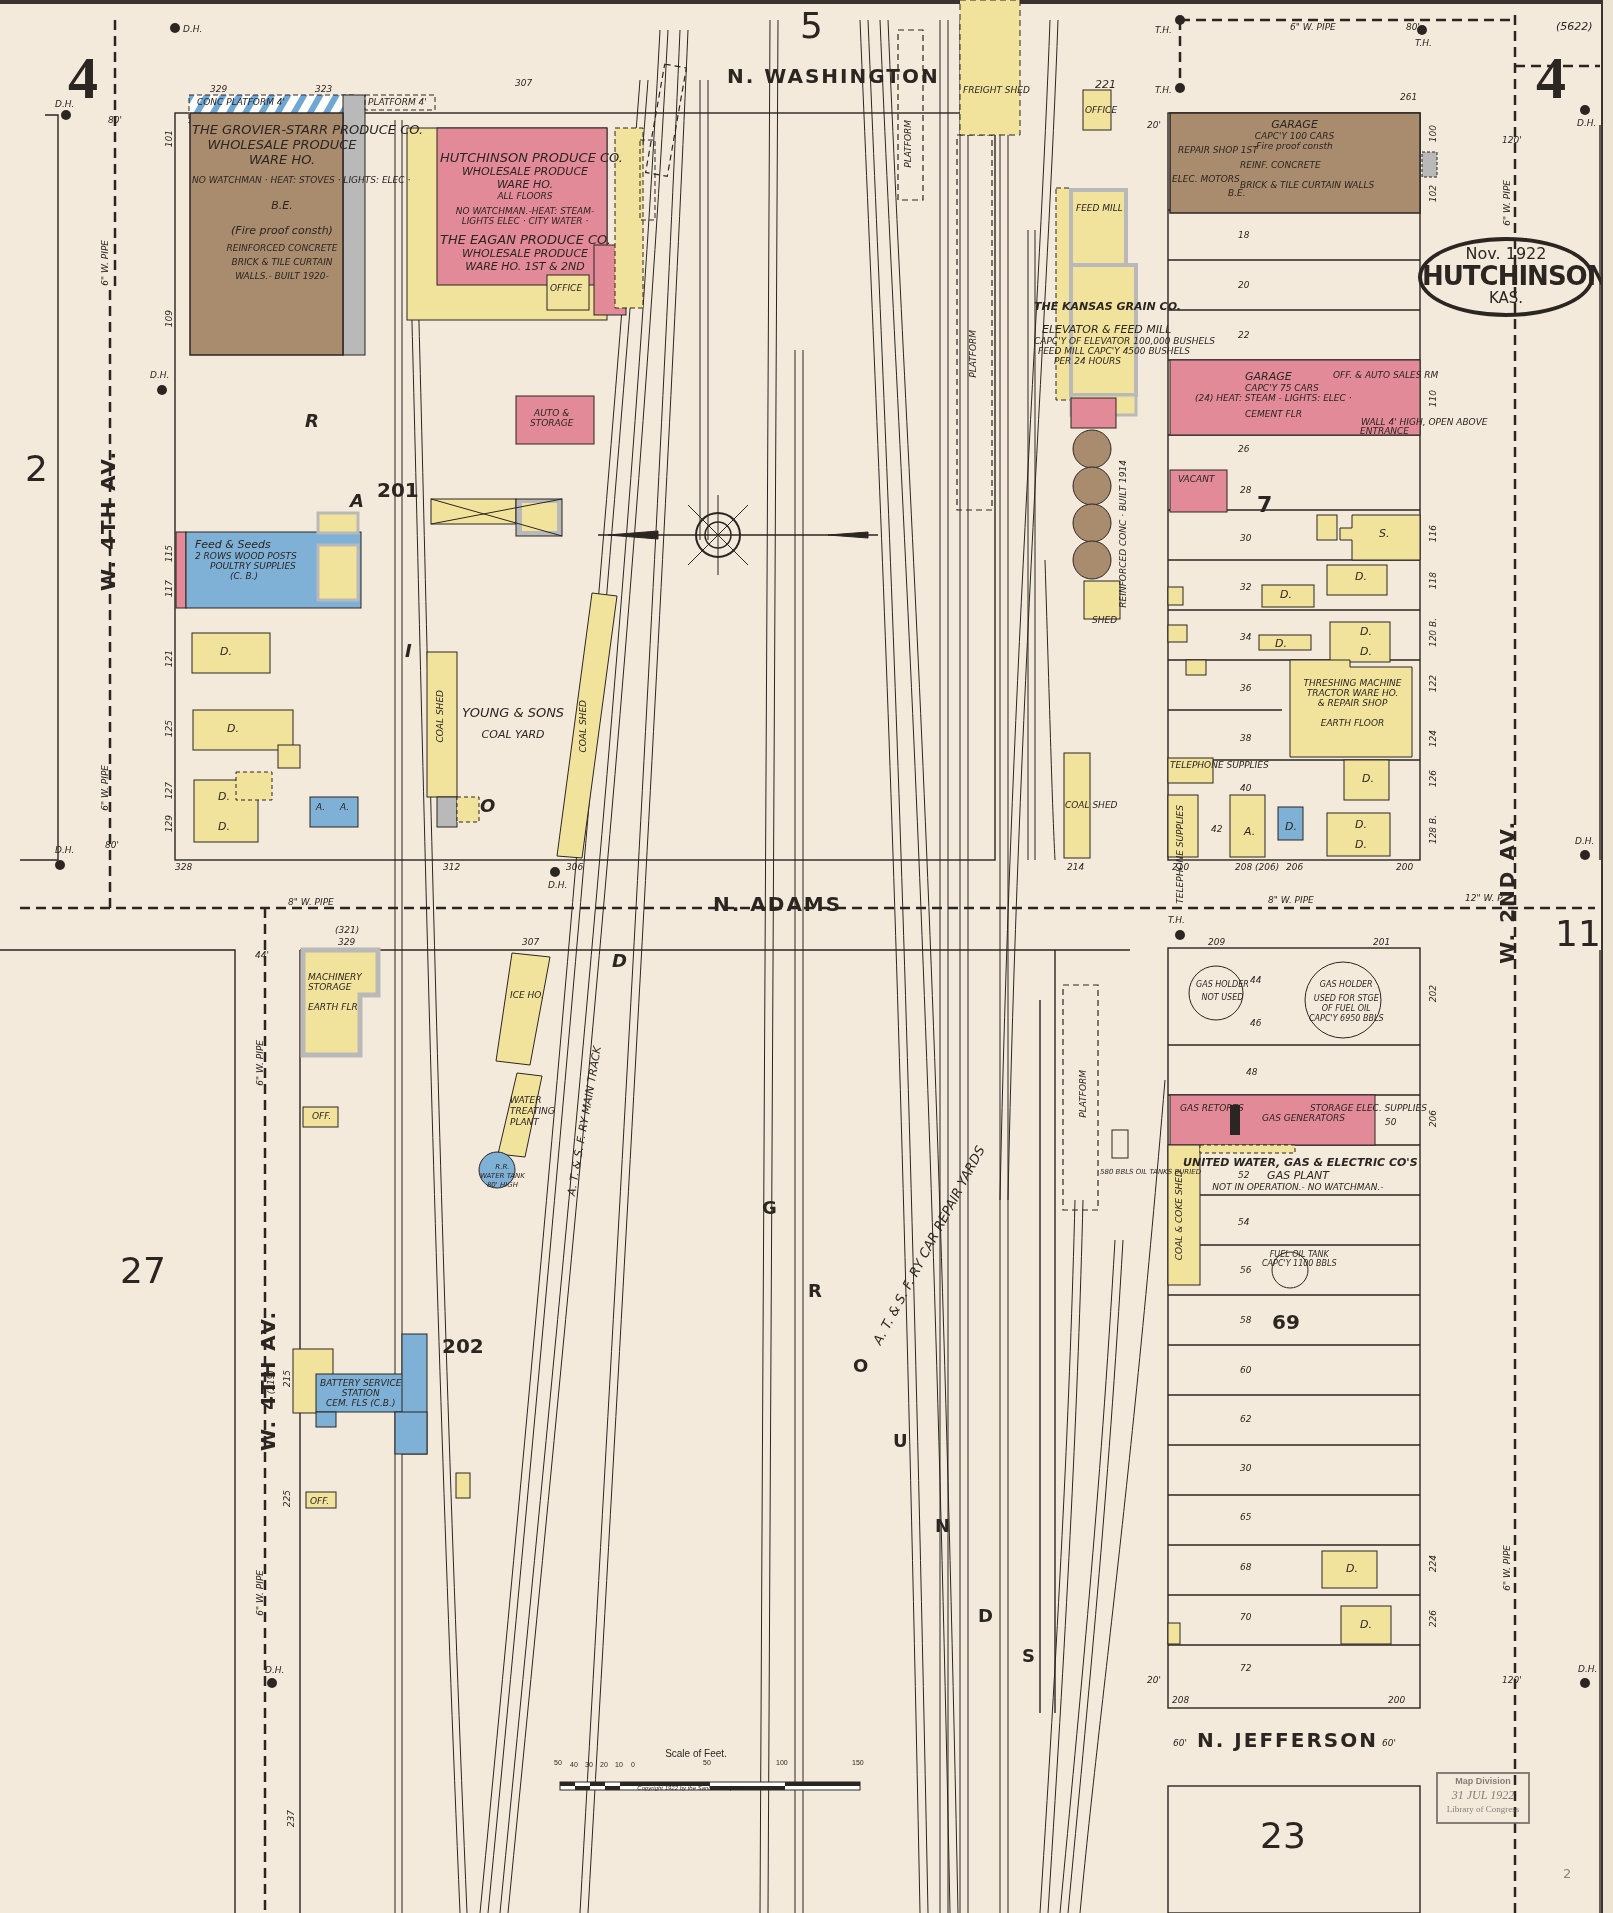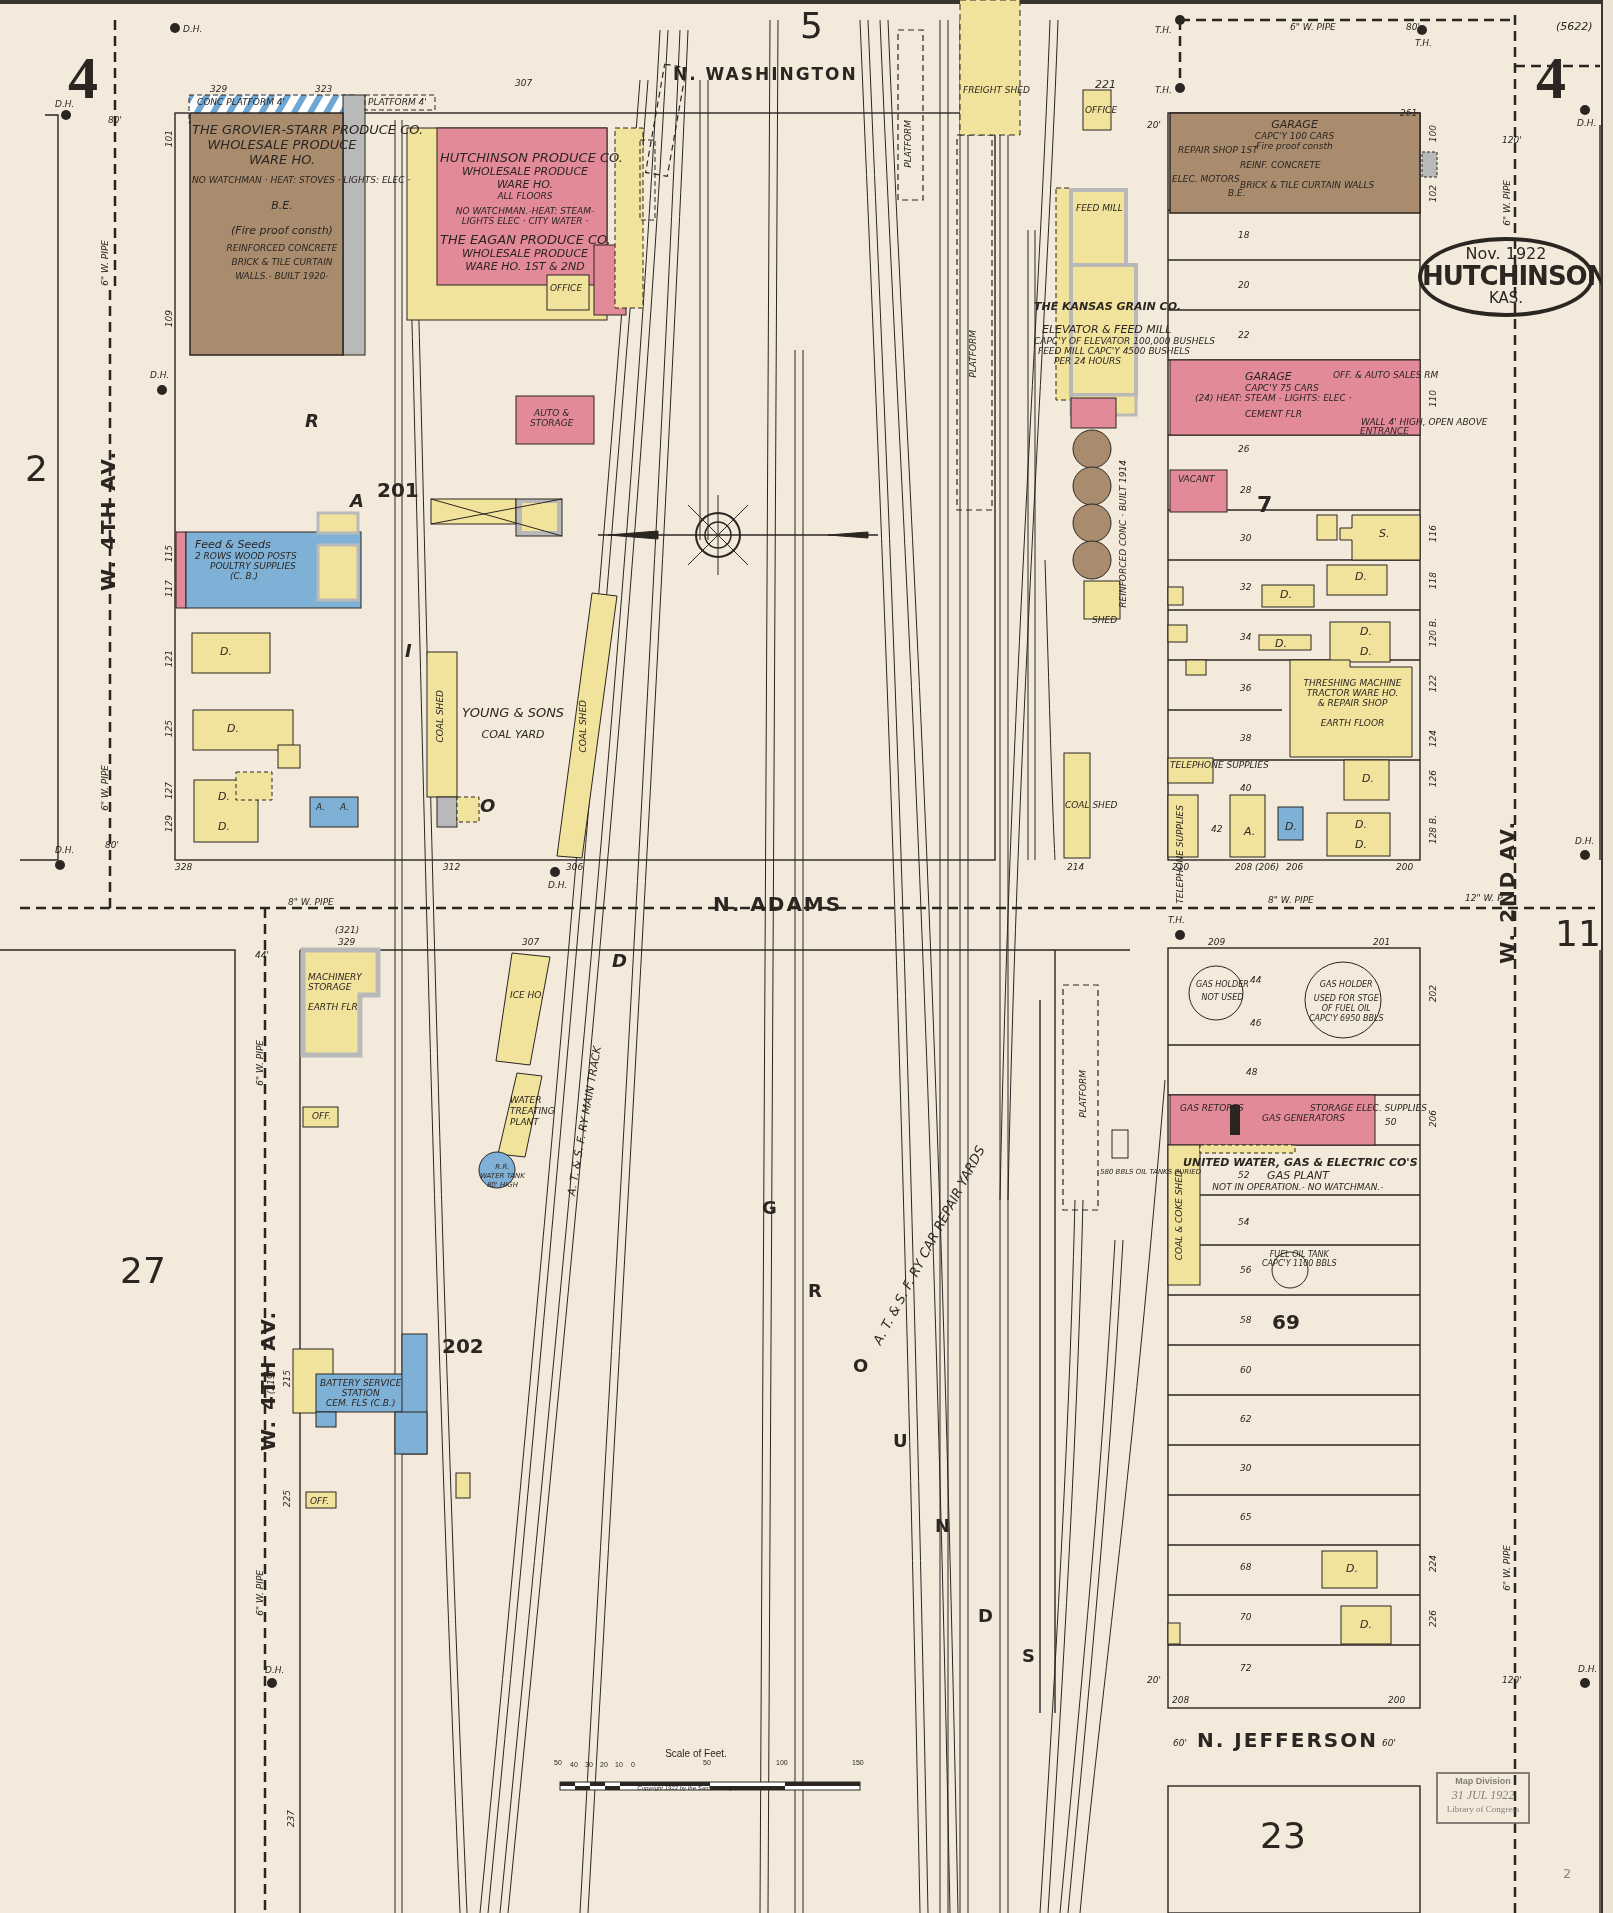--- a/index.html
+++ b/index.html
@@ -291,21 +291,21 @@
 <div class="bignum" style="left:68px;top:44px;">4</div>
 <div class="bignum" style="left:1536px;top:44px;">4</div>
 <div class="lbl small" style="left:1556px;top:20px;">(5622)</div>
 
 <div class="title-oval">
   <div class="d">Nov. 1922</div>
   <div class="c">HUTCHINSON</div>
   <div class="s">KAS.</div>
 </div>
 
-<div class="street" style="left:673px;top:64px;font-size:17px;">N. WASHINGTON</div>
+<div class="street" style="left:727px;top:64px;font-size:20px;">N. WASHINGTON</div>
 <div class="street" style="left:713px;top:892px;">N. ADAMS</div>
 <div class="street" style="left:1197px;top:1728px;">N. JEFFERSON</div>
 <div class="street vert" style="left:96px;top:450px;">W. 4TH AV.</div>
 <div class="street vert" style="left:256px;top:1310px;">W. 4TH AV.</div>
 <div class="street vert" style="left:1495px;top:820px;">W. 2ND AV.</div>
 
 <div class="blocknum" style="left:800px;top:5px;">5</div>
 <div class="blocknum" style="left:25px;top:448px;">2</div>
 <div class="blocknum" style="left:1555px;top:913px;">11</div>
 <div class="blocknum" style="left:120px;top:1250px;">27</div>
@@ -540,21 +540,21 @@
 <div class="lbl tiny" style="left:443px;top:862px;">312</div>
 <div class="lbl tiny" style="left:566px;top:862px;">306</div>
 <div class="lbl tiny" style="left:335px;top:925px;">(321)</div>
 <div class="lbl tiny" style="left:338px;top:937px;">329</div>
 <div class="lbl tiny" style="left:522px;top:937px;">307</div>
 <div class="lbl tiny vert" style="left:266px;top:1370px;">(219)</div>
 <div class="lbl tiny vert" style="left:282px;top:1370px;">215</div>
 <div class="lbl tiny vert" style="left:282px;top:1490px;">225</div>
 <div class="lbl tiny vert" style="left:286px;top:1810px;">237</div>
 
-<div class="lbl tiny" style="left:1400px;top:108px;">261</div>
+<div class="lbl tiny" style="left:1400px;top:92px;">261</div>
 <div class="lbl tiny vert" style="left:1428px;top:125px;">100</div>
 <div class="lbl tiny vert" style="left:1428px;top:185px;">102</div>
 <div class="lbl tiny vert" style="left:1428px;top:390px;">110</div>
 <div class="lbl tiny vert" style="left:1428px;top:525px;">116</div>
 <div class="lbl tiny vert" style="left:1428px;top:572px;">118</div>
 <div class="lbl tiny vert" style="left:1428px;top:618px;">120 B.</div>
 <div class="lbl tiny vert" style="left:1428px;top:675px;">122</div>
 <div class="lbl tiny vert" style="left:1428px;top:730px;">124</div>
 <div class="lbl tiny vert" style="left:1428px;top:770px;">126</div>
 <div class="lbl tiny vert" style="left:1428px;top:815px;">128 B.</div>

